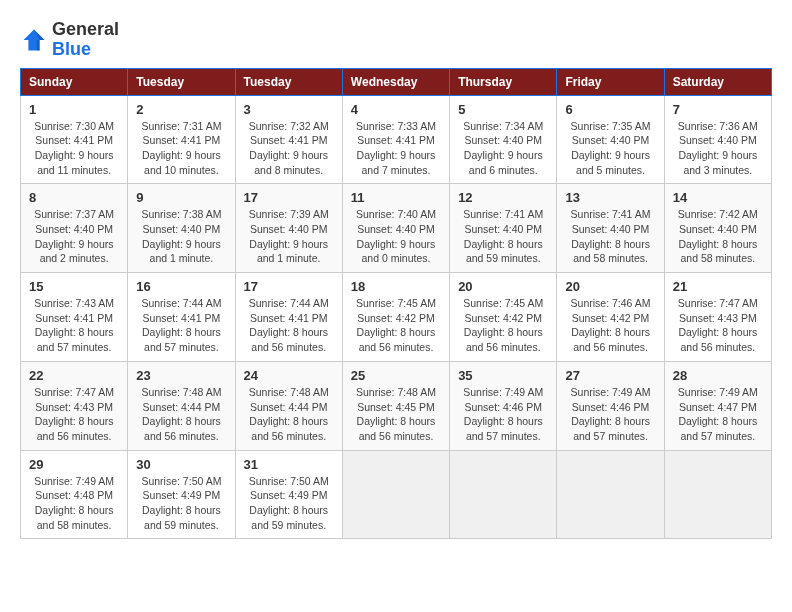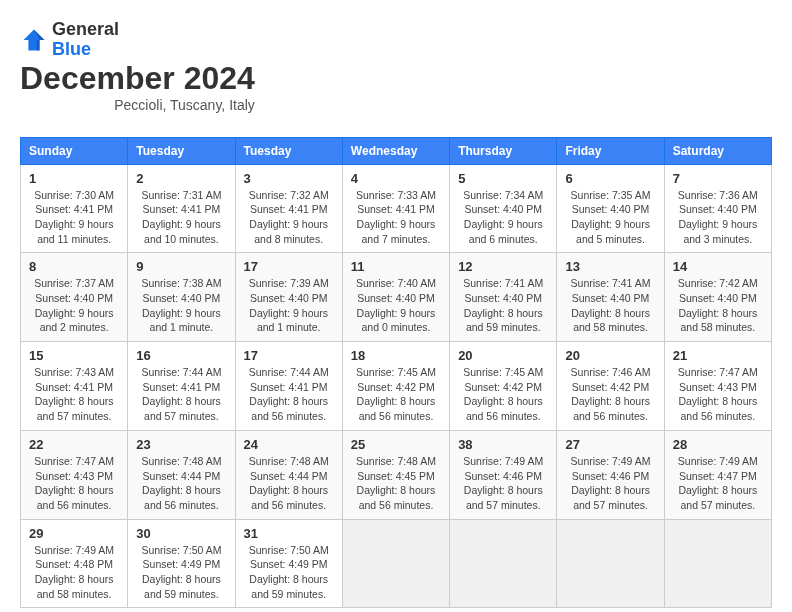--- a/index.html
+++ b/index.html
@@ -5,24 +5,23 @@
     * { box-sizing: border-box; margin: 0; padding: 0; }
     body {
       font-family: Arial, sans-serif;
       background: #fff;
       width: 792px;
       min-height: 612px;
       padding: 20px;
     }
     .header {
       display: flex;
-      justify-content: flex-start;
+      justify-content: space-between;
       align-items: flex-start;
-      margin-bottom: 24px;
-      flex-direction: column;
+      margin-bottom: 8px;
     }
     .logo {
       display: flex;
       align-items: center;
       gap: 4px;
     }
     .logo-text {
       font-size: 18px;
       font-weight: bold;
       line-height: 1.1;
@@ -44,21 +43,21 @@
     .subtitle {
       font-size: 14px;
       color: #555;
     }
     .calendar {
       width: 100%;
       border-collapse: collapse;
       font-size: 11px;
     }
     .calendar th {
-      background-color: #3b82f6;
+      background-color: #7f1d1d;
       color: #fff;
       text-align: left;
       padding: 6px 8px;
       font-size: 12px;
       font-weight: bold;
       border: 1px solid #1a73e8;
     }
     .calendar td {
       vertical-align: top;
       padding: 6px 8px;
@@ -94,24 +93,20 @@
 <div class="header">
   <div class="logo">
     <svg class="logo-icon" viewBox="0 0 40 40">
       <polygon points="20,5 35,20 28,20 28,35 12,35 12,20 5,20" fill="#1a73e8"></polygon>
       <polygon points="20,5 35,20 28,20 28,35 24,35 24,20 28,20" fill="#0d47a1" opacity="0.5"></polygon>
     </svg>
     <div class="logo-text">
       <span class="logo-general">General</span><br>
       <span class="logo-blue">Blue</span>
     </div>
-  </div>
-  <div class="title-block">
-    <div class="month-title">December 2024</div>
-    <div class="subtitle">Peccioli, Tuscany, Italy</div>
   </div>
 </div>
 
 <table class="calendar">
   <thead>
     <tr>
       <th>Sunday</th>
       <th>Tuesday</th>
       <th>Tuesday</th>
       <th>Wednesday</th>
@@ -322,21 +317,21 @@
       </td>
         <td>
         <span class="day-num">25</span>
         <div class="day-info">
           Sunrise: 7:48 AM<br>
           Sunset: 4:45 PM<br>
           Daylight: 8 hours and 56 minutes.
         </div>
       </td>
         <td>
-        <span class="day-num">38</span>
+        <span class="day-num">35</span>
         <div class="day-info">
           Sunrise: 7:49 AM<br>
           Sunset: 4:46 PM<br>
           Daylight: 8 hours and 57 minutes.
         </div>
       </td>
         <td>
         <span class="day-num">27</span>
         <div class="day-info">
           Sunrise: 7:49 AM<br>

